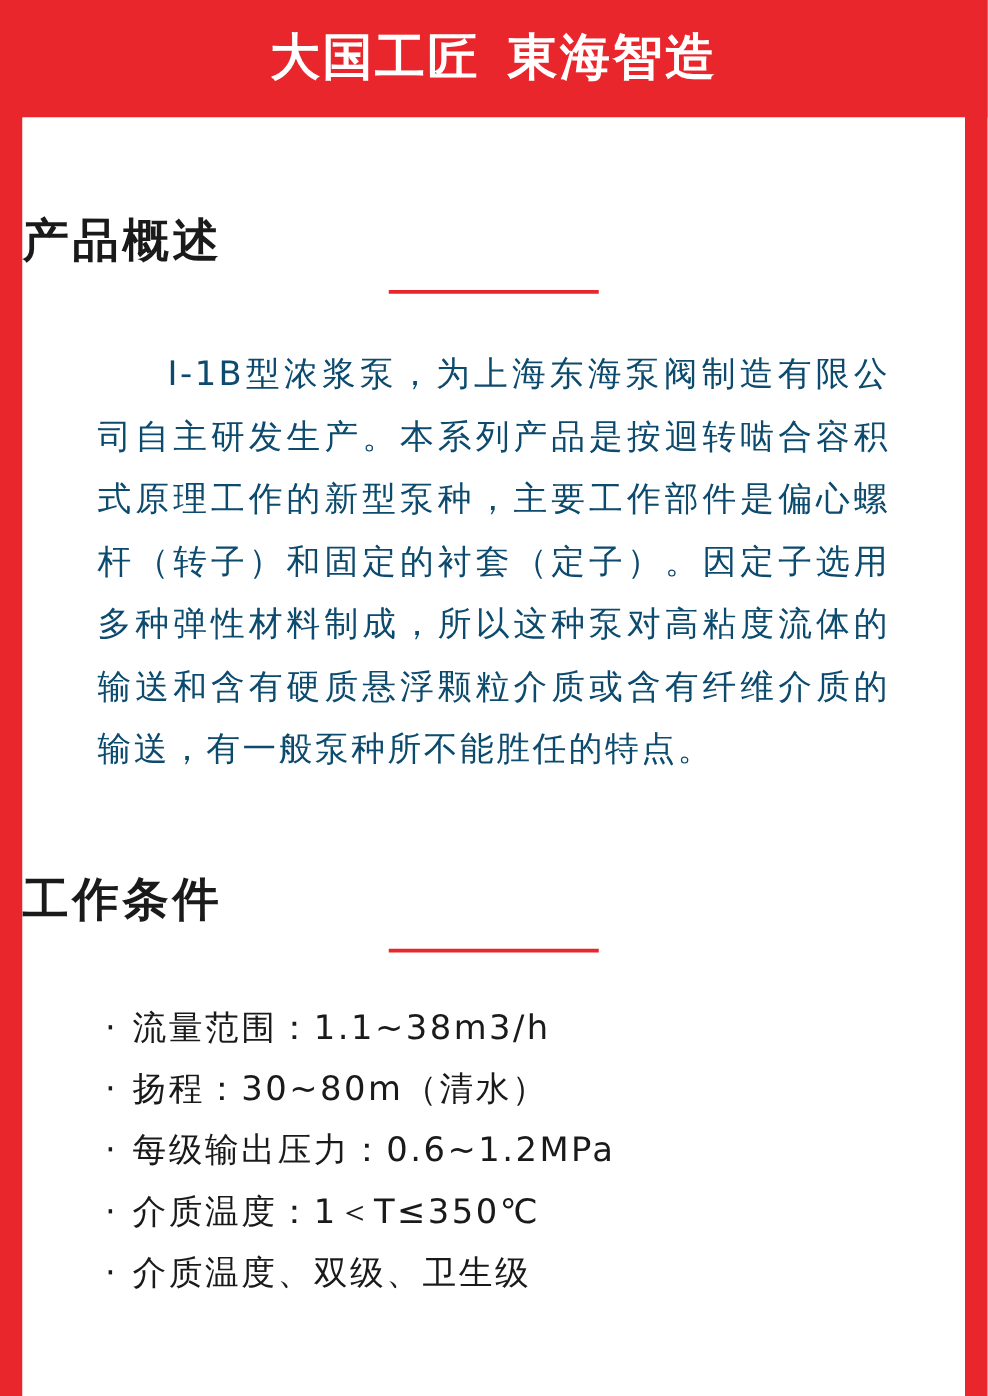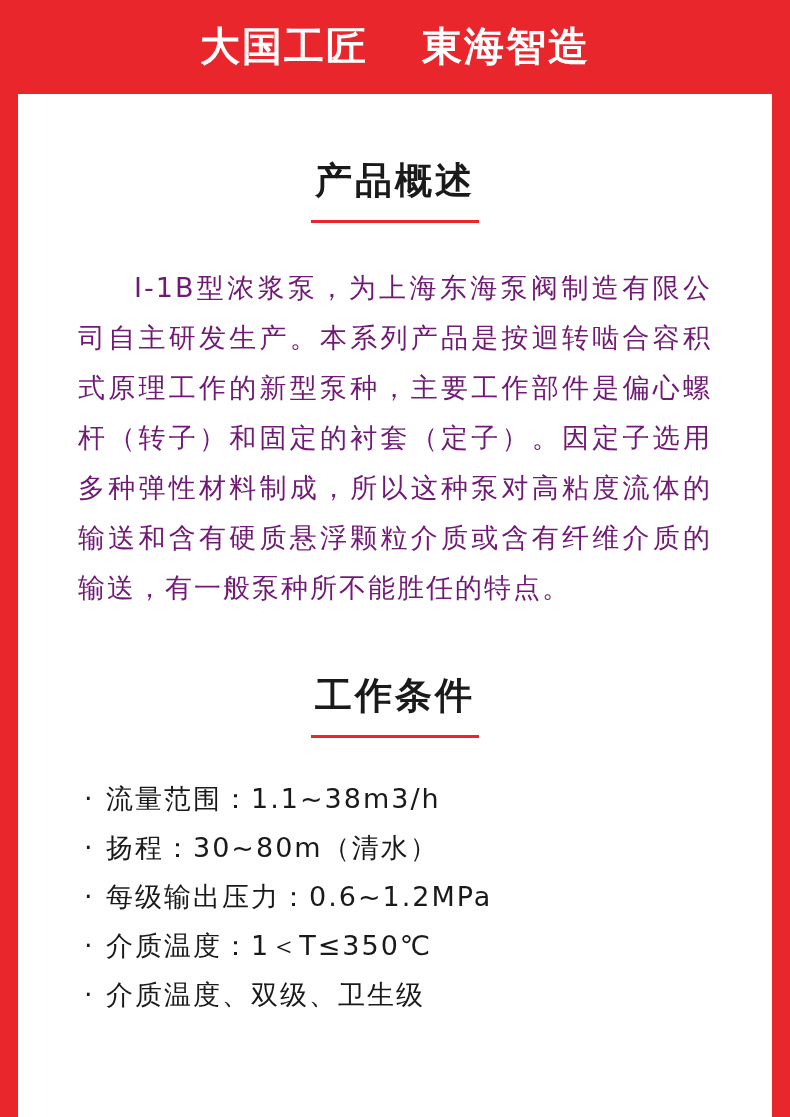--- a/index.html
+++ b/index.html
@@ -40,21 +40,21 @@
     height: 94px;
     background: #e8262c;
   }
   .banner-inner {
     position: absolute;
     left: 50%;
     top: 18px;
     transform: translateX(-50%);
     display: flex;
     align-items: center;
-    gap: 16px;
+    gap: 0;
   }
   .banner-title {
     color: #ffffff;
     font-size: 40px;
     font-weight: bold;
     letter-spacing: 2px;
     white-space: nowrap;
     line-height: 56px;
     font-family: "DejaVu Sans", "Liberation Sans", sans-serif;
   }
@@ -64,43 +64,42 @@
     position: absolute;
     top: 94px;
     left: 18px;
     right: 18px;
     bottom: 0;
     background: #ffffff;
   }
 
   
   .section-head {
-    text-align: center;
-    margin-top: 0;
+    margin-top: 12px;
   }
   .section-title {
     font-size: 37px;
     font-weight: bold;
     color: #1a1a1a;
     letter-spacing: 3px;
     line-height: 50px;
     font-family: "DejaVu Sans", "Liberation Sans", sans-serif;
   }
   .section-rule {
     width: 168px;
     height: 3px;
     background: #e8262c;
     margin: 14px auto 0 auto;
   }
 
   .body-para {
     margin: 40px 60px 0 60px;
     font-size: 27px;
     line-height: 50px;
-    color: #701a75;
+    color: #0c4a6e;
     text-align: justify;
     text-align-last: left;
     text-indent: 56px;
     letter-spacing: 2px;
     font-family: "DejaVu Sans", "Liberation Sans", sans-serif;
   }
 
   .spec-list {
     list-style: none;
     margin: 36px 0 0 0;

